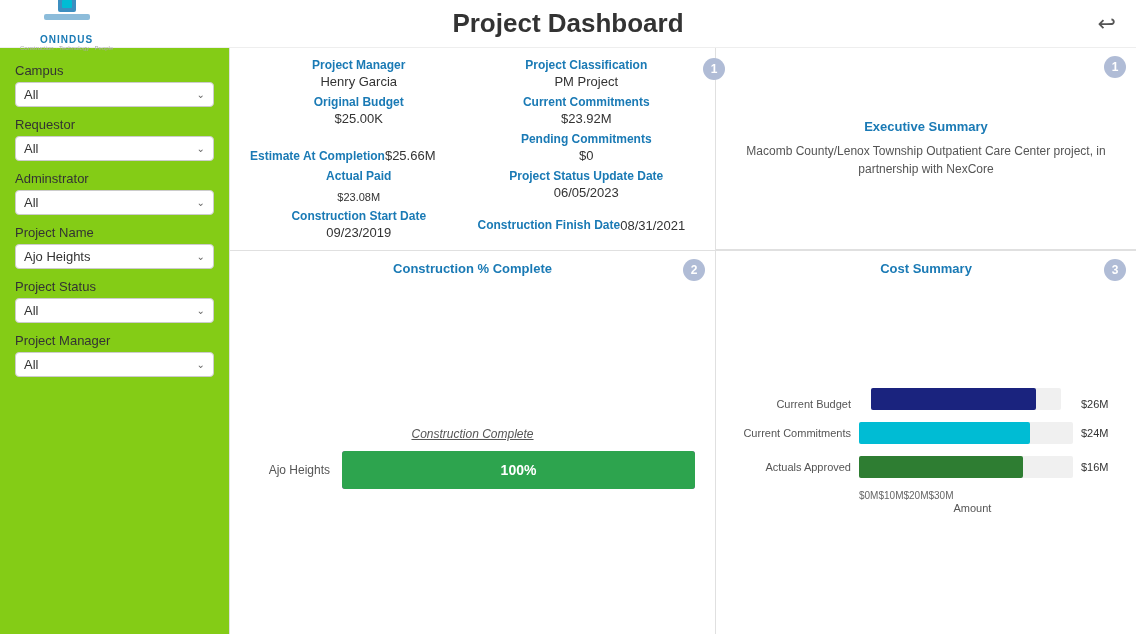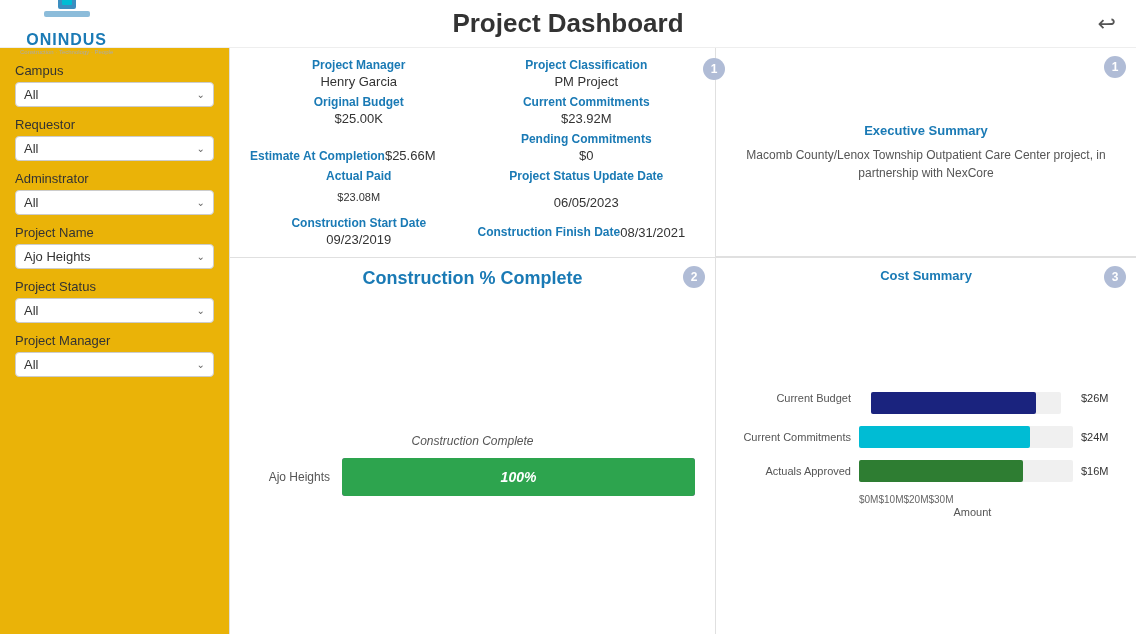--- a/index.html
+++ b/index.html
@@ -12,30 +12,30 @@
 <div style="display:flex; flex-direction:column; width:1136px; height:634px; background:#fff; overflow:hidden;">
 
   <div style="display:flex; align-items:center; justify-content:center; padding:8px 20px; border-bottom:1px solid #eee; position:relative; flex-shrink:0;">
     <div style="position:absolute; left:20px; display:flex; flex-direction:column; align-items:center;">
 
       <svg width="46" height="38" viewBox="0 0 46 38">
         <rect x="14" y="0" width="18" height="16" rx="2" fill="#1a7ab5" opacity="0.85"></rect>
         <rect x="18" y="4" width="10" height="8" rx="1" fill="#00bcd4"></rect>
         <rect x="0" y="18" width="46" height="6" rx="2" fill="#1a7ab5" opacity="0.5"></rect>
       </svg>
-      <span style="font-size:16px; font-weight:bold; color:#1a7ab5; letter-spacing:1px;text-align:center;">ONINDUS</span>
+      <span style="font-size:10px; font-weight:bold; color:#1a7ab5; letter-spacing:1px;text-align:center;">ONINDUS</span>
       <span style="font-size:6px; color:#aaa;">Construction · Technology · People</span>
     </div>
     <h1 style="font-size:26px; font-weight:bold; color:#333;">Project Dashboard</h1>
     <button style="position:absolute; right:20px; font-size:22px; color:#555; background:none; border:none; cursor:pointer;">↩</button>
   </div>
 
   <div style="display:flex; flex:1; overflow:hidden;">
 
-    <div style="width:230px; border-right:1px solid #e0e0e0; padding:15px 15px; display:flex; flex-direction:column; gap:10px; background:#eab308;">
+    <div style="width:230px; border-right:1px solid #e0e0e0; padding:15px 15px; display:flex; flex-direction:column; gap:10px; background:#84cc16;">
       <div id="filter-0" class="filter-group">
         <div style="font-size:13px; color:#333;">Campus</div>
         <div style="border:1px solid #ccc; border-radius:4px; padding:4px 8px; font-size:13px; color:#333; background:#fff; cursor:pointer; display:flex; justify-content:space-between; align-items:center;">
           <span>All</span>
           <span style="font-size:10px; color:#666;">⌄</span>
         </div>
       </div>
       <div id="filter-1" class="filter-group">
         <div style="font-size:13px; color:#333;">Requestor</div>
         <div style="border:1px solid #ccc; border-radius:4px; padding:4px 8px; font-size:13px; color:#333; background:#fff; cursor:pointer; display:flex; justify-content:space-between; align-items:center;">
@@ -110,21 +110,21 @@
             <div style="font-size:13px; color:#333; text-align:center; margin-top:2px;">$0</div>
           </div>
 
           <div style="display:flex; flex-direction:column; align-items:center;">
             <div style="font-size:12px; font-weight:bold; color:#1a7ab5; text-align:center;">Actual Paid</div>
             <div style="font-size:11px; color:#333; text-align:center; margin-top:8px;">$23.08M</div>
           </div>
 
           <div style="display:flex; flex-direction:column; align-items:center;">
             <div style="font-size:12px; font-weight:bold; color:#1a7ab5; text-align:center;">Project Status Update Date</div>
-            <div style="font-size:13px; color:#333; text-align:center; margin-top:12px;">06/05/2023</div>
+            <div style="font-size:13px; color:#333; text-align:center; margin-top:2px;">06/05/2023</div>
           </div>
 
           <div style="display:flex; flex-direction:column; align-items:center;">
             <div style="font-size:12px; font-weight:bold; color:#1a7ab5; text-align:center;">Construction Start Date</div>
             <div style="font-size:13px; color:#333; text-align:center; margin-top:2px;">09/23/2019</div>
           </div>
 
           <div style="display:flex; align-items:center;">
             <div style="font-size:12px; font-weight:bold; color:#1a7ab5; text-align:center;">Construction Finish Date</div>
             <div style="font-size:13px; color:#333; text-align:center; margin-top:2px;">08/31/2021</div>
@@ -138,47 +138,47 @@
             <div style="font-size:12px; color:#555; text-align:center; line-height:1.5;">Macomb County/Lenox Township Outpatient Care Center project, in partnership with NexCore</div>
             <div style="width:22px; height:22px; background:#b0bcd6; border-radius:50%; display:flex; align-items:center; justify-content:center; font-size:12px; font-weight:bold; color:#fff; position:absolute; right:10px; top:8px;">1</div>
           </div>
 
         </div>
       </div>
 
       <div style="display:flex; flex:1; overflow:hidden;">
 
         <div style="flex:1; padding:10px 20px; border-right:1px solid #e0e0e0; display:flex; flex-direction:column; position:relative;">
-          <div style="font-size:18px; font-weight:bold; color:#1a7ab5; text-align:center; margin-bottom:16px;">Construction % Complete</div>
+          <div style="font-size:13px; font-weight:bold; color:#1a7ab5; text-align:center; margin-bottom:16px;">Construction % Complete</div>
           <div style="width:22px; height:22px; background:#b0bcd6; border-radius:50%; display:flex; align-items:center; justify-content:center; font-size:12px; font-weight:bold; color:#fff; position:absolute; right:10px; top:8px;">2</div>
 
           <div style="flex:1; display:flex; flex-direction:column; justify-content:center; padding:10px 0;">
 
             <div style="display:flex; align-items:center; justify-content:center; margin-bottom:10px;">
-              <span style="font-size:12px; color:#555; font-style:italic;">Construction Complete</span>
+              <span style="font-size:12px; color:#555; font-style:italic;text-decoration:underline;">Construction Complete</span>
             </div>
 
             <div style="display:flex; align-items:center; gap:12px;">
               <div style="font-size:12px; color:#555; width:80px; text-align:right; flex-shrink:0;">Ajo Heights</div>
-              <div style="flex:1; height:38px; background:#d946ef; border-radius:3px; position:relative;font-style:italic;">
+              <div style="flex:1; height:38px; background:#d946ef; border-radius:3px; position:relative;">
                 <div style="height:100%; background:#2da44e; border-radius:3px; width:100%; display:flex; align-items:center; justify-content:center;">
                   <span style="font-size:14px; font-weight:bold; color:#fff;">100%</span>
                 </div>
               </div>
             </div>
           </div>
         </div>
 
         <div style="width:420px; padding:10px 20px; display:flex; flex-direction:column; position:relative;">
           <div style="font-size:13px; font-weight:bold; color:#1a7ab5; text-align:center; margin-bottom:6px;">Cost Summary</div>
           <div style="width:22px; height:22px; background:#b0bcd6; border-radius:50%; display:flex; align-items:center; justify-content:center; font-size:12px; font-weight:bold; color:#fff; position:absolute; right:10px; top:8px;">3</div>
 
           <div style="flex:1; display:flex; flex-direction:column; justify-content:center; gap:12px; padding: 0 0 4px 0;">
 
-            <div style="display:flex; align-items:flex-start; gap:20px;">
+            <div style="display:flex; align-items:flex-end; gap:20px;">
               <div style="font-size:11px; color:#555; width:115px; text-align:right; flex-shrink:0;">Current Budget</div>
               <div style="flex:1; height:22px; background:#f0f0f0; border-radius:2px;">
                 <div style="height:100%; border-radius:2px; background:#1a237e; width:86.7%;"></div>
               </div>
               <div style="font-size:11px; color:#333; width:35px;">$26M</div>
             </div>
 
             <div style="display:flex; align-items:center; gap:8px;">
               <div style="font-size:11px; color:#555; width:115px; text-align:right; flex-shrink:0;">Current Commitments</div>
               <div style="flex:1; height:22px; background:#f0f0f0; border-radius:2px;">

